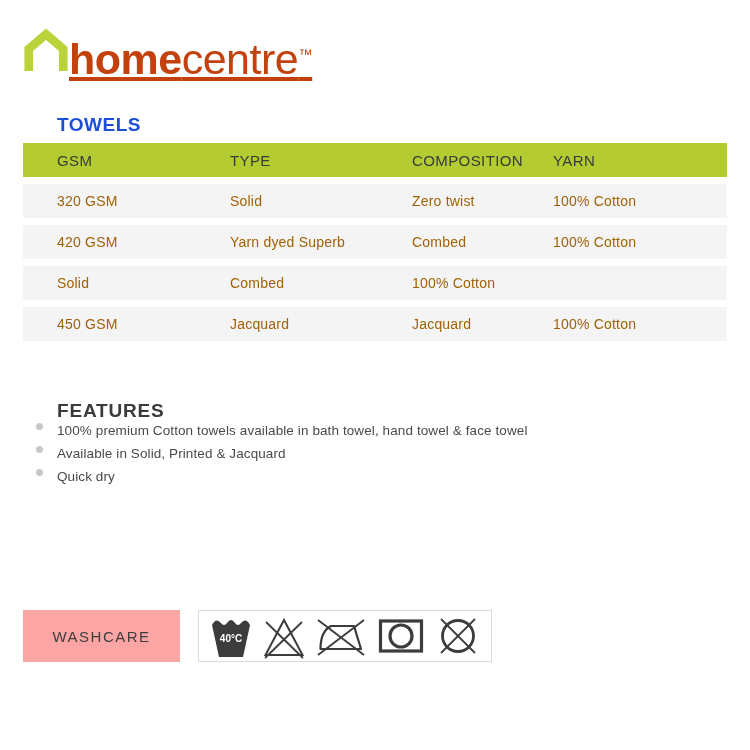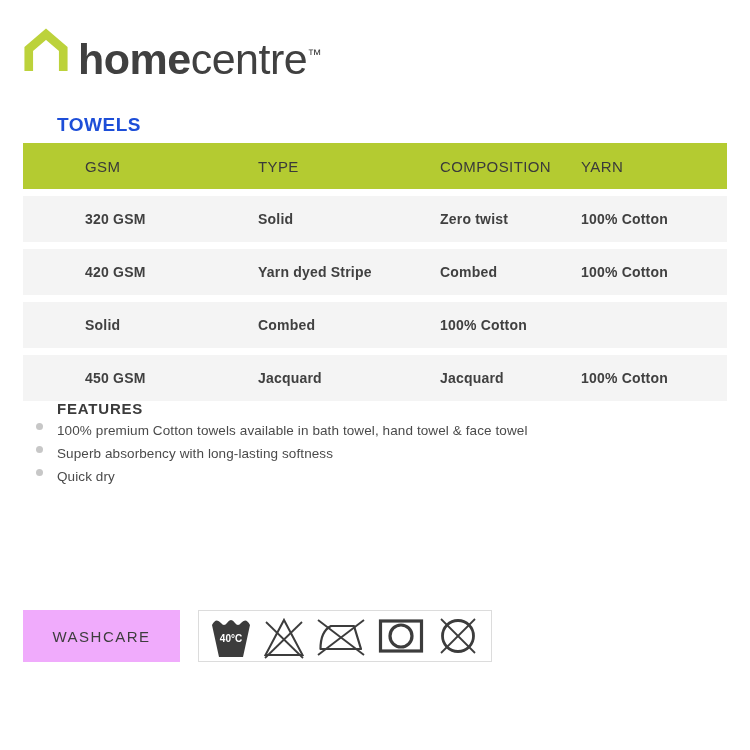--- a/index.html
+++ b/index.html
@@ -6,61 +6,62 @@
   html,body { background:#ffffff; }
   .page {
     position:relative; width:750px; height:750px; background:#ffffff;
     font-family:"Liberation Sans", sans-serif; overflow:hidden;
   }
 
   
   .logo { position:absolute; left:23px; top:27px; display:flex; align-items:flex-end; }
   .logo-house { display:block; }
   .logo-text {
-    font-size:43px; line-height:1; color:#404040; margin-left:9px; margin-bottom:-8px;
+    font-size:43px; line-height:1; color:#c2410c; margin-bottom:-8px;
     letter-spacing:-0.5px;
+    text-decoration:underline;
   }
   .logo-text .bold { font-weight:700; }
   .logo-text .tm { font-size:14px; vertical-align:super; letter-spacing:0; }
 
   
   .page-title {
     position:absolute; left:57px; top:114px;
     font-size:19px; font-weight:700; color:#1d4ed8; letter-spacing:0.5px;
   }
 
   
   .spec-table { position:absolute; left:23px; top:143px; width:704px; }
   .t-row {
     display:grid; grid-template-columns:173px 182px 141px 208px;
-    height:46px; align-items:center; margin-bottom:7px;padding-left:28px;
+    height:34px; align-items:center; margin-bottom:7px;
   }
   .t-row > div { padding-left:34px; }
   .t-head { background:#b4cb31; }
   .t-head > div { font-size:15px; color:#3a3a3a; letter-spacing:0.4px; }
   .t-body { background:#f4f4f4; }
-  .t-body > div { font-size:14px; color:#404040; letter-spacing:0.2px;font-weight:bold; }
+  .t-body > div { font-size:14px; color:#a16207; letter-spacing:0.2px; }
 
   
   .features-title {
     position:absolute; left:57px; top:400px;
-    font-size:15px; font-weight:700; color:#3b3b3b; letter-spacing:0.8px;
+    font-size:19px; font-weight:700; color:#3b3b3b; letter-spacing:0.8px;
   }
   .features-list { position:absolute; left:36px; top:423px; list-style:none; }
   .feature-item { display:flex; align-items:flex-start; height:23px; }
   .bullet {
     width:7px; height:7px; border-radius:50%; background:#c7c7c7;
     margin-right:14px; flex:0 0 auto;
   }
   .feature-text { font-size:13.5px; color:#4a4a4a; letter-spacing:0.1px; }
 
   
   .washcare { position:absolute; left:23px; top:610px; display:flex; }
   .washcare-label {
-    width:157px; height:52px; background:#f0abfc;
+    width:157px; height:52px; background:#fca5a5;
     display:flex; align-items:center; justify-content:center;
     font-size:15px; color:#3d3d3d; letter-spacing:1.5px;text-align:center;
   }
   .washcare-icons {
     width:294px; height:52px; margin-left:18px;
     border:1px solid #dcdcdc; background:#ffffff;
     display:flex; align-items:center; justify-content:space-evenly;
   }
   .care-icon { display:block; }
 </style>
@@ -86,21 +87,21 @@
       <div>YARN</div>
     </div>
     <div class="t-row t-body">
       <div>320 GSM</div>
       <div>Solid</div>
       <div>Zero twist</div>
       <div>100% Cotton</div>
     </div>
     <div class="t-row t-body">
       <div>420 GSM</div>
-      <div>Yarn dyed Stripe</div>
+      <div>Yarn dyed Superb</div>
       <div>Combed</div>
       <div>100% Cotton</div>
     </div>
     <div class="t-row t-body">
       <div>Solid</div>
       <div>Combed</div>
       <div>100% Cotton</div>
     </div>
     <div class="t-row t-body">
       <div>450 GSM</div>
@@ -111,21 +112,21 @@
   </div>
 
   <h2 class="features-title">FEATURES</h2>
   <ul class="features-list">
     <li class="feature-item">
       <span class="bullet"></span>
       <span class="feature-text">100% premium Cotton towels available in bath towel, hand towel &amp; face towel</span>
     </li>
     <li class="feature-item">
       <span class="bullet"></span>
-      <span class="feature-text">Superb absorbency with long-lasting softness</span>
+      <span class="feature-text">Available in Solid, Printed &amp; Jacquard</span>
     </li>
     <li class="feature-item">
       <span class="bullet"></span>
       <span class="feature-text">Quick dry</span>
     </li>
   </ul>
 
   <div class="washcare">
     <div class="washcare-label">WASHCARE</div>
     <div class="washcare-icons">

